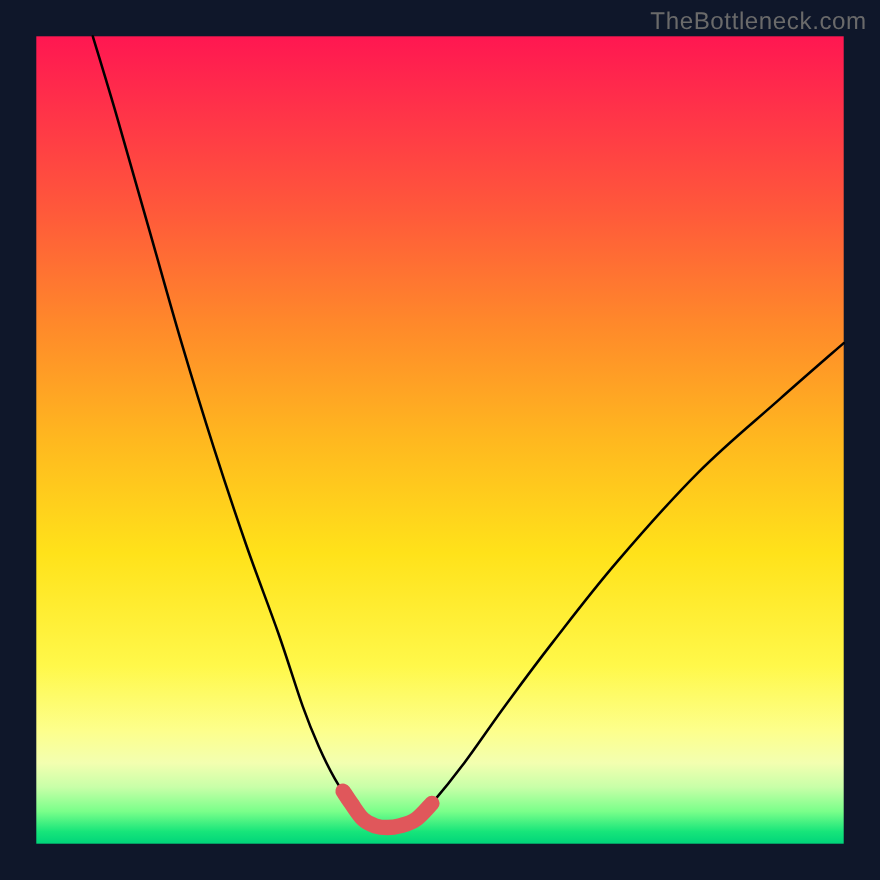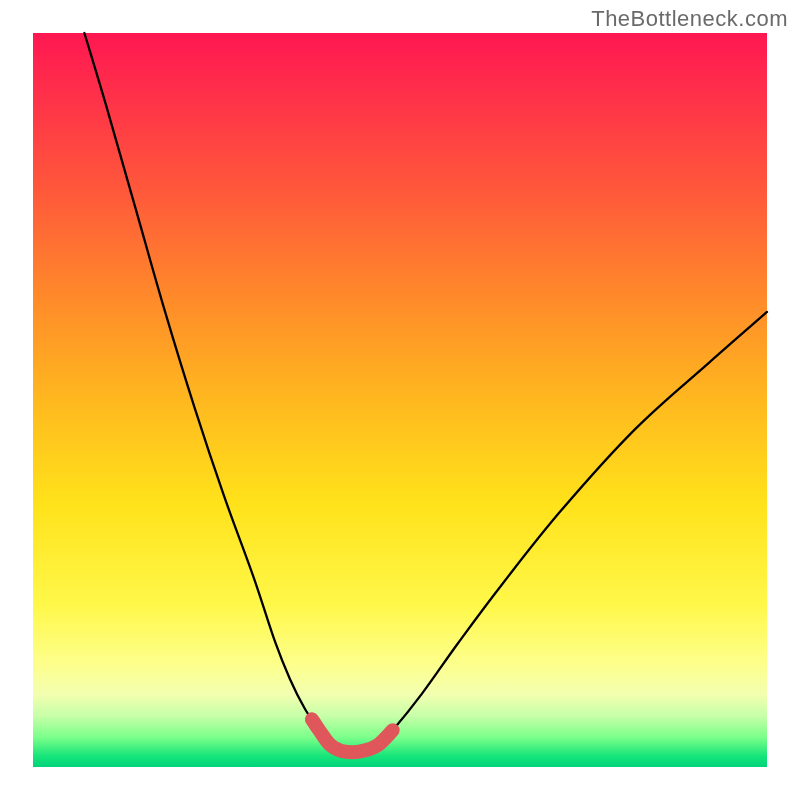--- a/index.html
+++ b/index.html
@@ -10,21 +10,21 @@
     background: #000;
     overflow: hidden;
     font-family: Arial, Helvetica, sans-serif;
   }
   .frame {
     position: absolute;
     top: 0;
     left: 0;
     width: 800px;
     height: 800px;
-    background: #ffffff;
+    background: #0f172a;
   }
   .plot-area {
     position: absolute;
     top: 33px;
     left: 33px;
     width: 734px;
     height: 734px;
     
     background: linear-gradient(
       to bottom,

